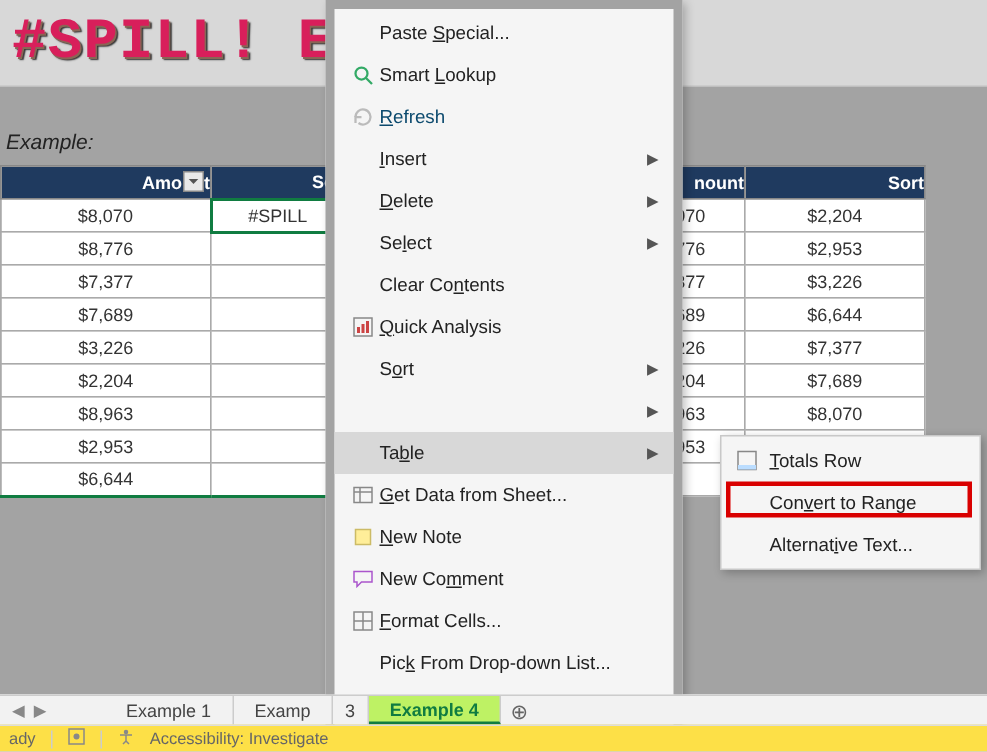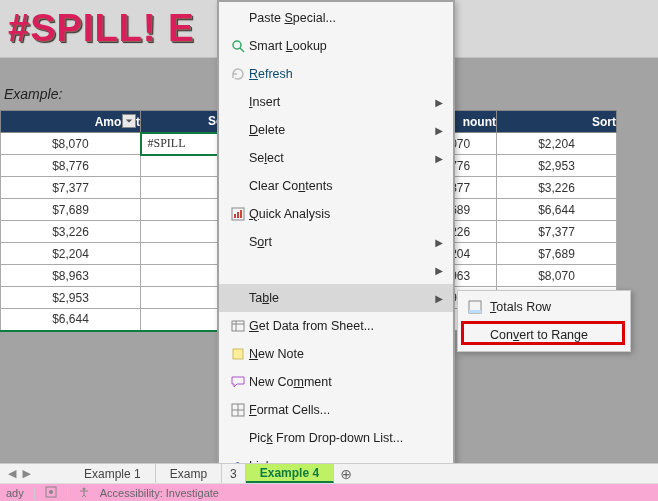--- a/index.html
+++ b/index.html
@@ -15,21 +15,21 @@
   }
   .banner {
     height: 58px;
     background: #d8d8d8;
     border-bottom: 1px solid #bfbfbf;
     padding-left: 8px;
     display: flex;
     align-items: center;
   }
   .banner-title {
-    font-family: Liberation Sans, sans-serif;
+    font-family: Liberation Mono, monospace;
     font-size: 38px;
     font-weight: 900;
     color: #d81f5b;
     text-shadow: 1px 1px 0 #865, 2px 2px 1px #333;
     letter-spacing: 1px;
   }
   .sheet-area {
     position: absolute;
     top: 58px; left:0; right:0; bottom:38px;
     background:#a3a3a3;
@@ -59,47 +59,47 @@
   .col-sort { width:92px; }
   .col-amt-r { width:76px; }
   .col-sort-r { width:120px; }
   .filter-drop {
     position:absolute; right:4px; top:3px; width:14px; height:14px;
     background:#e9e9e9; border:1px solid #888;
     display:flex; align-items:center; justify-content:center;
   }
   .filter-drop svg { width:8px; height:8px; }
   .spill-cell {
-    text-align:left !important; padding-left:6px;
-    border:2px solid #107c41 !important; background:#fff;font-family:Liberation Serif, serif;
+    text-align:left !important; padding-left:24px;
+    border:2px solid #107c41 !important; background:#fff;
   }
   .last-row-green td { border-bottom:2px solid #107c41; }
 
   
   .ctx {
     position:absolute; top:0; left:217px; width:238px;
-    background:#f5f5f5; border:2px solid #a3a3a3;
+    background:#f5f5f5; border:6px solid #a3a3a3;
     box-shadow:2px 2px 6px rgba(0,0,0,.25);
     padding:2px 0;
   }
   .ctx-item {
     height:28px; display:flex; align-items:center;
     padding-left:8px; position:relative; font-size:12.5px; color:#222;
   }
   .ctx-item.disabled { color:#0c4a6e; }
   .ctx-item.highlight { background:#d8d8d8; }
   .ctx-ico { width:22px; display:flex; align-items:center; justify-content:center; }
   .ctx-ico svg { width:16px; height:16px; }
   .ctx-label { flex:1; }
   .ctx-arrow { position:absolute; right:10px; font-size:10px; color:#555; }
   .ctx-label u { text-decoration: underline; }
 
   
   .submenu {
-    position:absolute; top:290px; left:457px; width:174px;
+    position:absolute; top:290px; left:480px; width:174px;
     background:#f5f5f5; border:1px solid #c8c8c8;
     box-shadow:2px 2px 6px rgba(0,0,0,.25);
     padding:2px 0;
   }
   .sub-item {
     height:28px; display:flex; align-items:center;
     padding-left:10px; font-size:12.5px; color:#222; position:relative;
   }
   .sub-item .sub-ico { width:22px; display:flex; align-items:center; }
   .sub-item .sub-ico svg { width:14px; height:14px; }
@@ -125,21 +125,21 @@
   }
   .tabs-left-ctrl {
     position:absolute; left:8px; display:flex; gap:6px; color:#888;
   }
   .tabs-left-ctrl span { font-size:11px; }
   .add-tab { width:24px; text-align:center; color:#666; font-size:14px; }
 
   
   .status {
     position:absolute; bottom:0; left:0; right:0; height:18px;
-    background:#f9a8d4; border-top:1px solid #ddd;
+    background:#fde047; border-top:1px solid #ddd;
     display:flex; align-items:center; font-size:11px; color:#666;
     padding-left:6px; gap:10px;
   }
   .status .sep { width:1px; height:12px; background:#ccc; }
   .status svg { width:12px; height:12px; }
 </style>
 </head>
 <body>
 
 <div class="banner">
@@ -374,20 +374,24 @@
           <rect x="1" y="1" width="12" height="12" fill="none" stroke="#888"></rect>
           <rect x="1" y="10" width="12" height="3" fill="#bdf"></rect>
         </svg>
       </span>
     <span><u>T</u><span>otals Row</span></span>
   </div>
   <div class="sub-item">
     <span class="sub-ico"></span>
     <span><span>Con</span><u>v</u><span>ert to Range</span></span>
   </div>
+  <div class="sub-item">
+    <span class="sub-ico"></span>
+    <span><span>Alternat</span><u>i</u><span>ve Text...</span></span>
+  </div>
   <div class="red-box lbl"></div>
 </div>
 
 <div class="tabs">
   <div class="tabs-left-ctrl">
       <span>◀</span>
       <span>▶</span>
     </div>
   <div class="tab">Example 1</div>
   <div class="tab">Examp</div>

